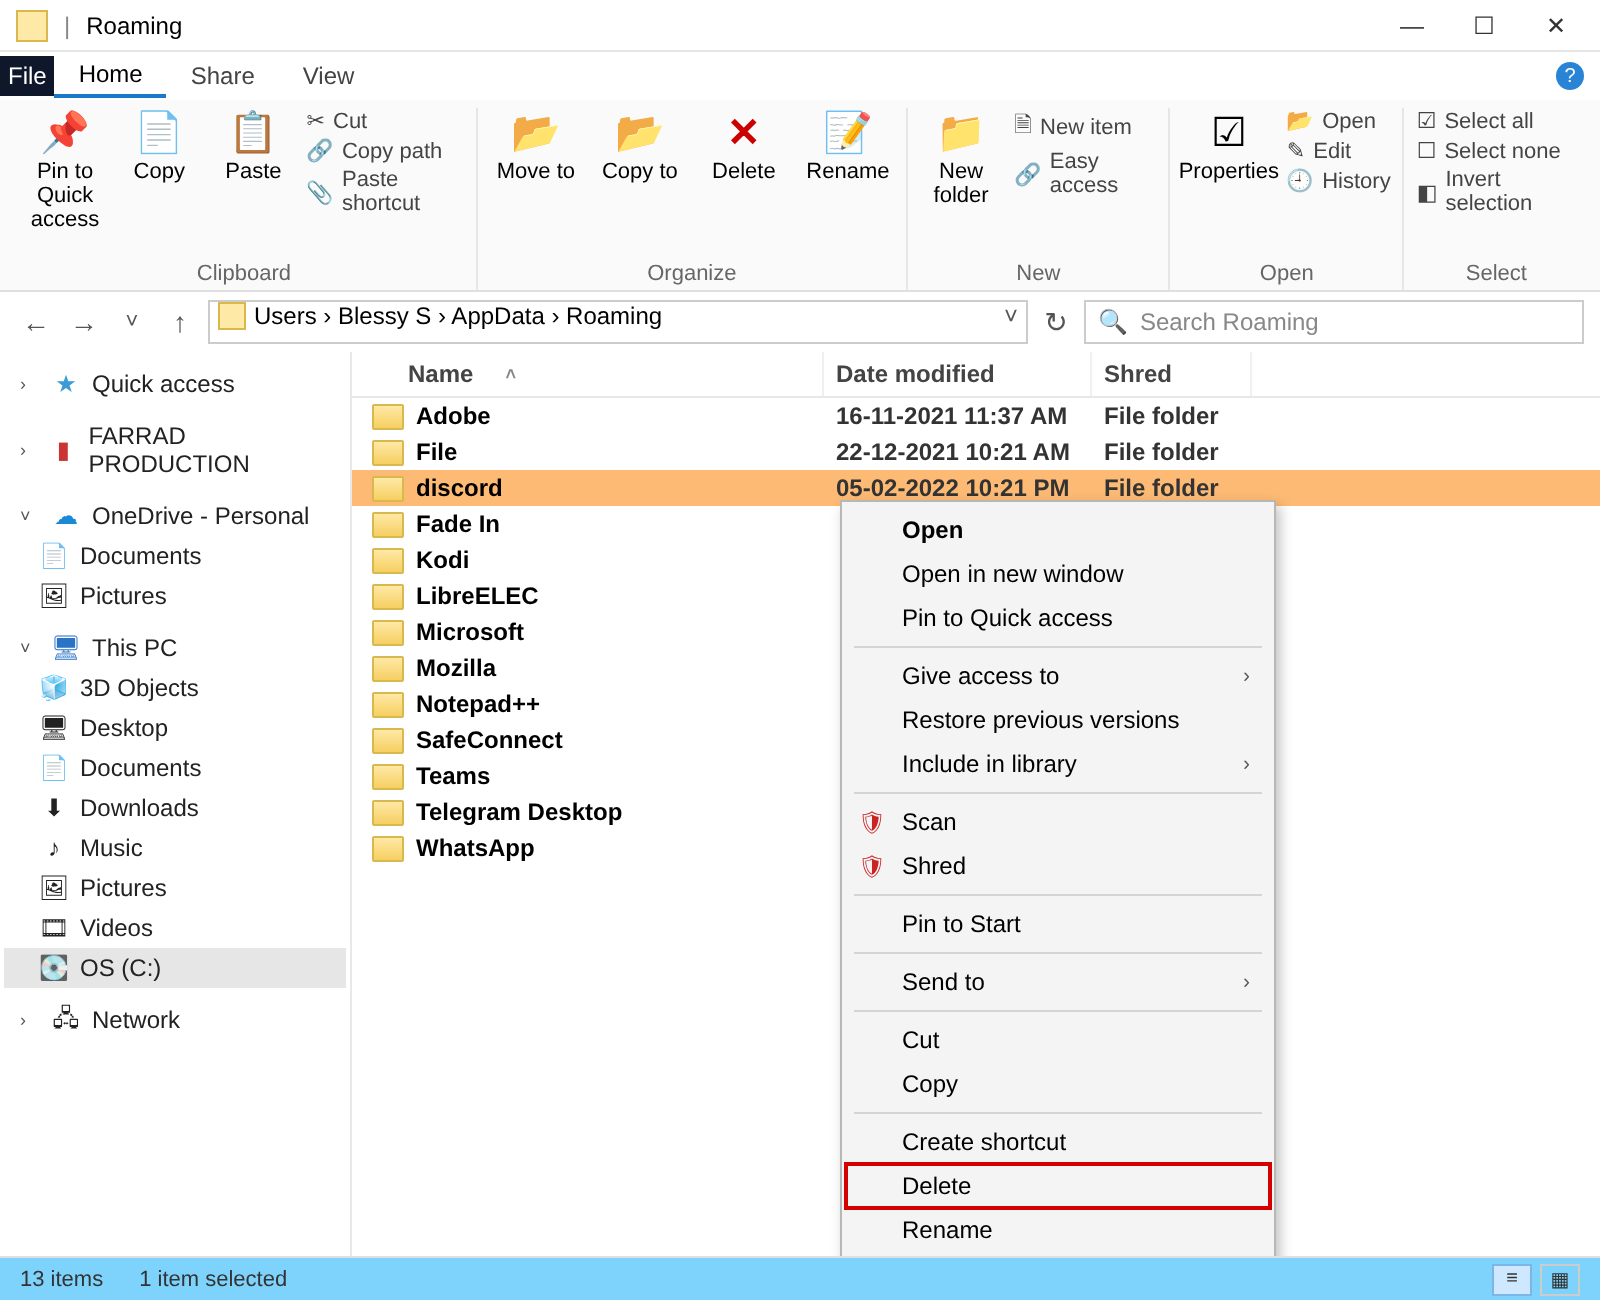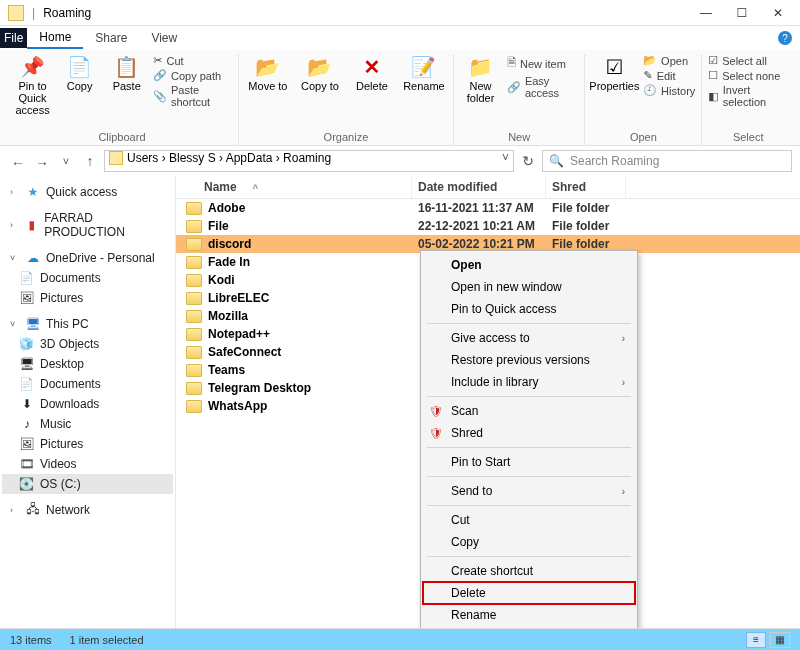--- a/index.html
+++ b/index.html
@@ -340,20 +340,28 @@
           <div class="cell cname">
             <span class="foldicon"></span>
             <span>LibreELEC</span>
           </div>
           <div class="cell cdate"></div>
           <div class="cell ctype"></div>
         </div>
         <div class="row">
           <div class="cell cname">
             <span class="foldicon"></span>
+            <span>Microsoft</span>
+          </div>
+          <div class="cell cdate"></div>
+          <div class="cell ctype"></div>
+        </div>
+        <div class="row">
+          <div class="cell cname">
+            <span class="foldicon"></span>
             <span>Mozilla</span>
           </div>
           <div class="cell cdate"></div>
           <div class="cell ctype"></div>
         </div>
         <div class="row">
           <div class="cell cname">
             <span class="foldicon"></span>
             <span>Notepad++</span>
           </div>

